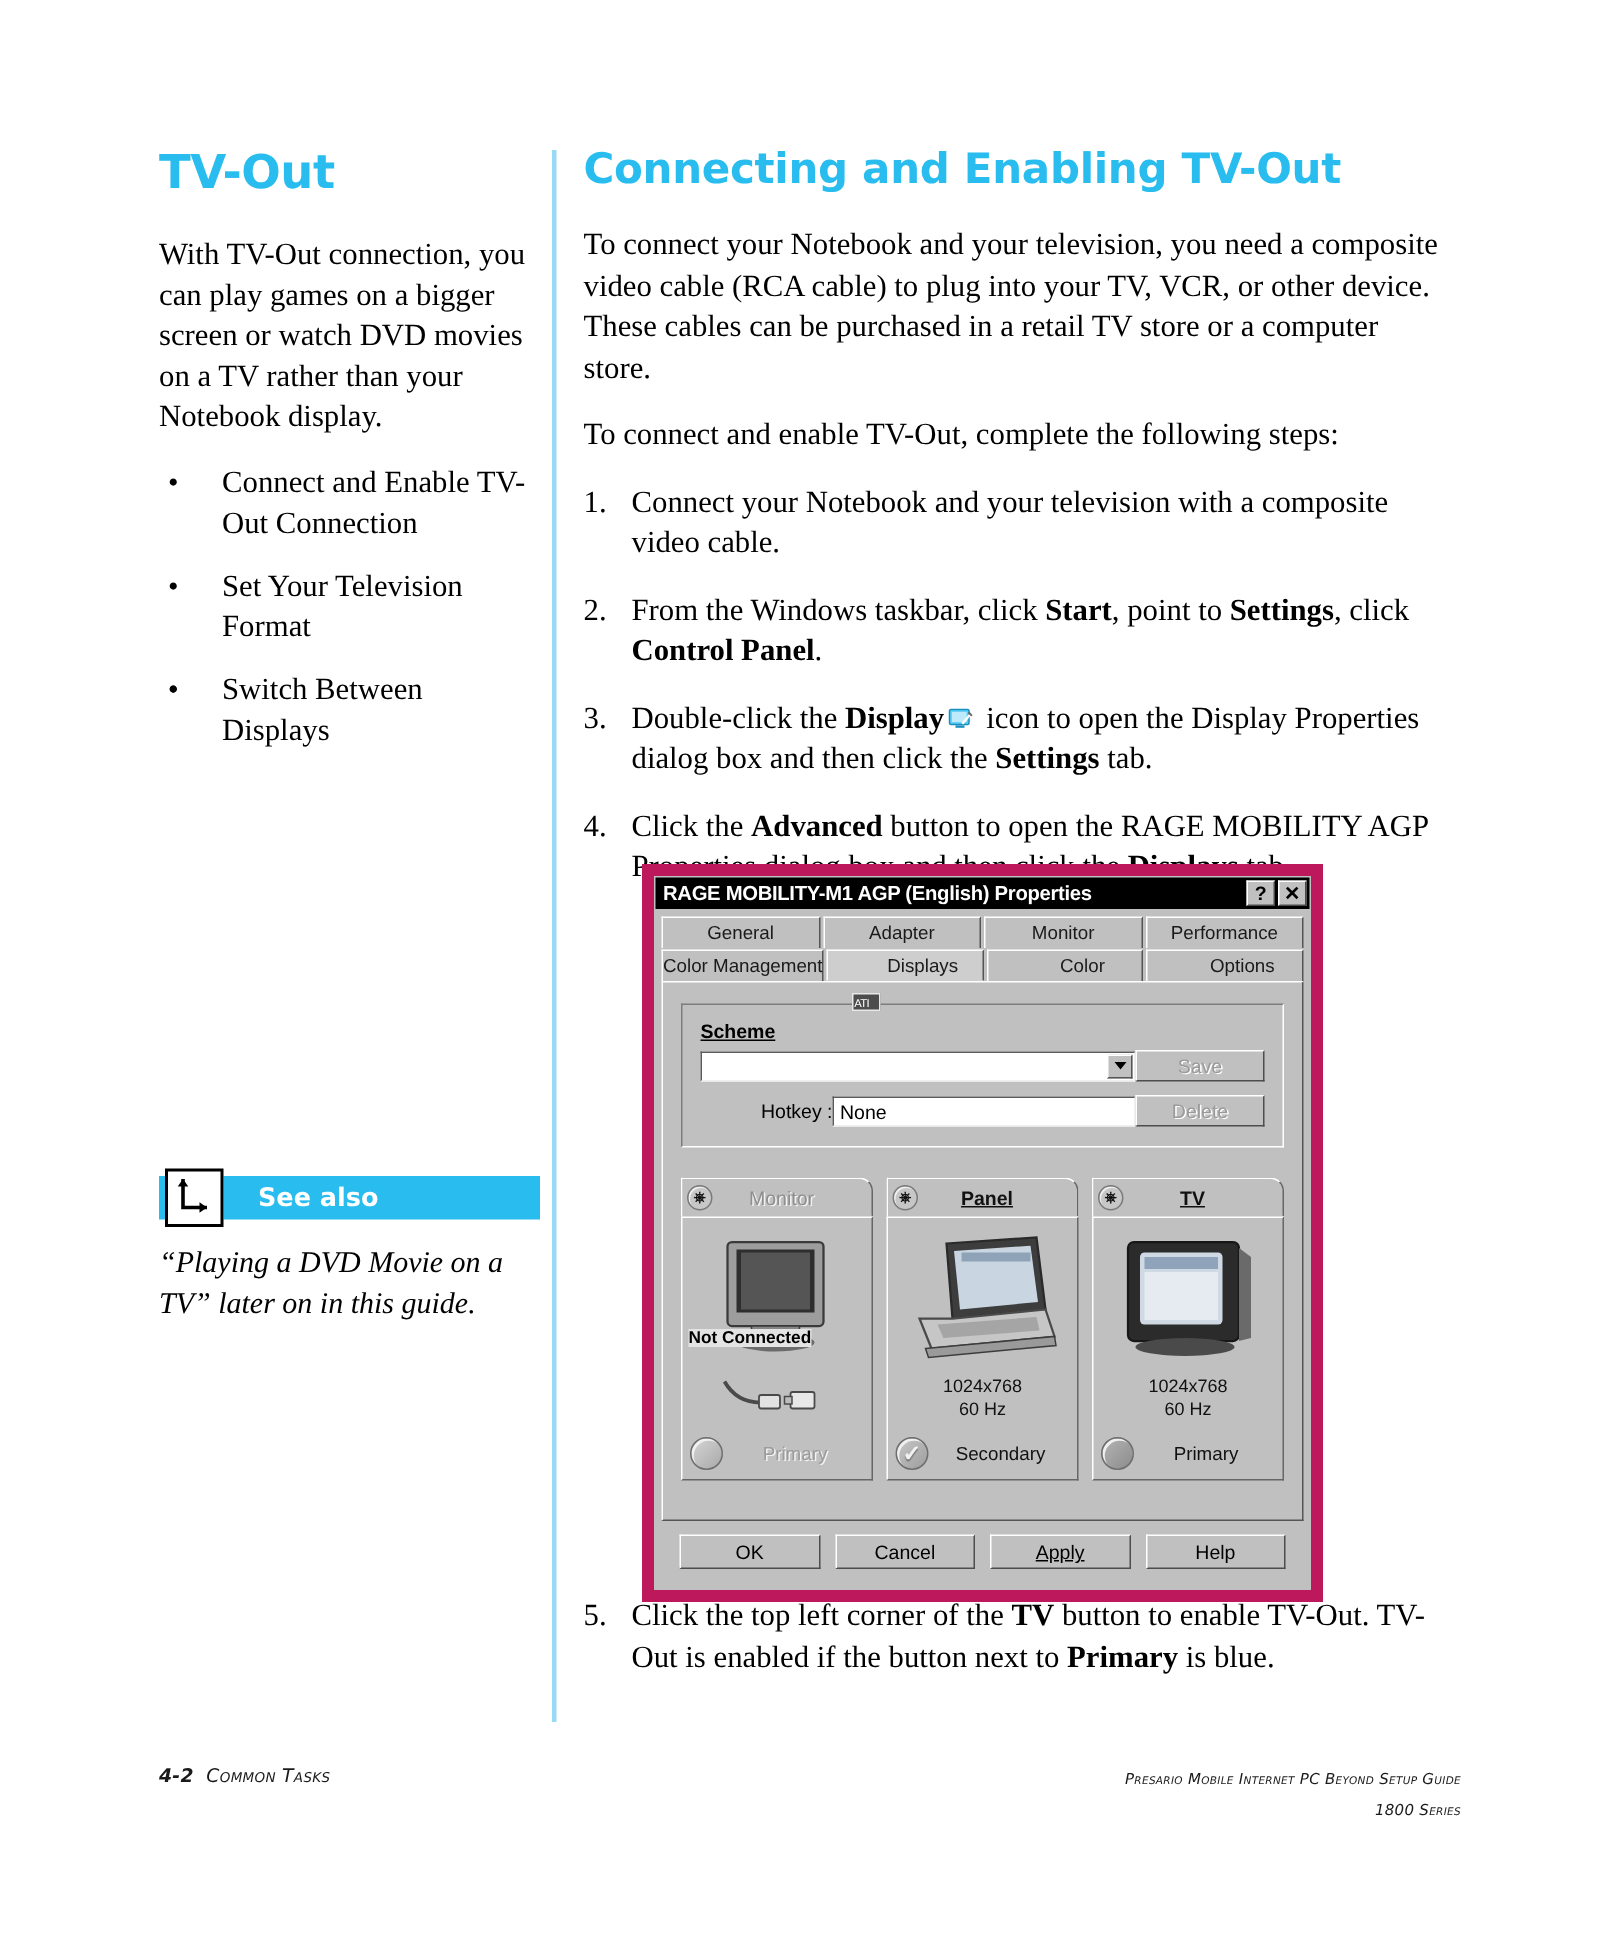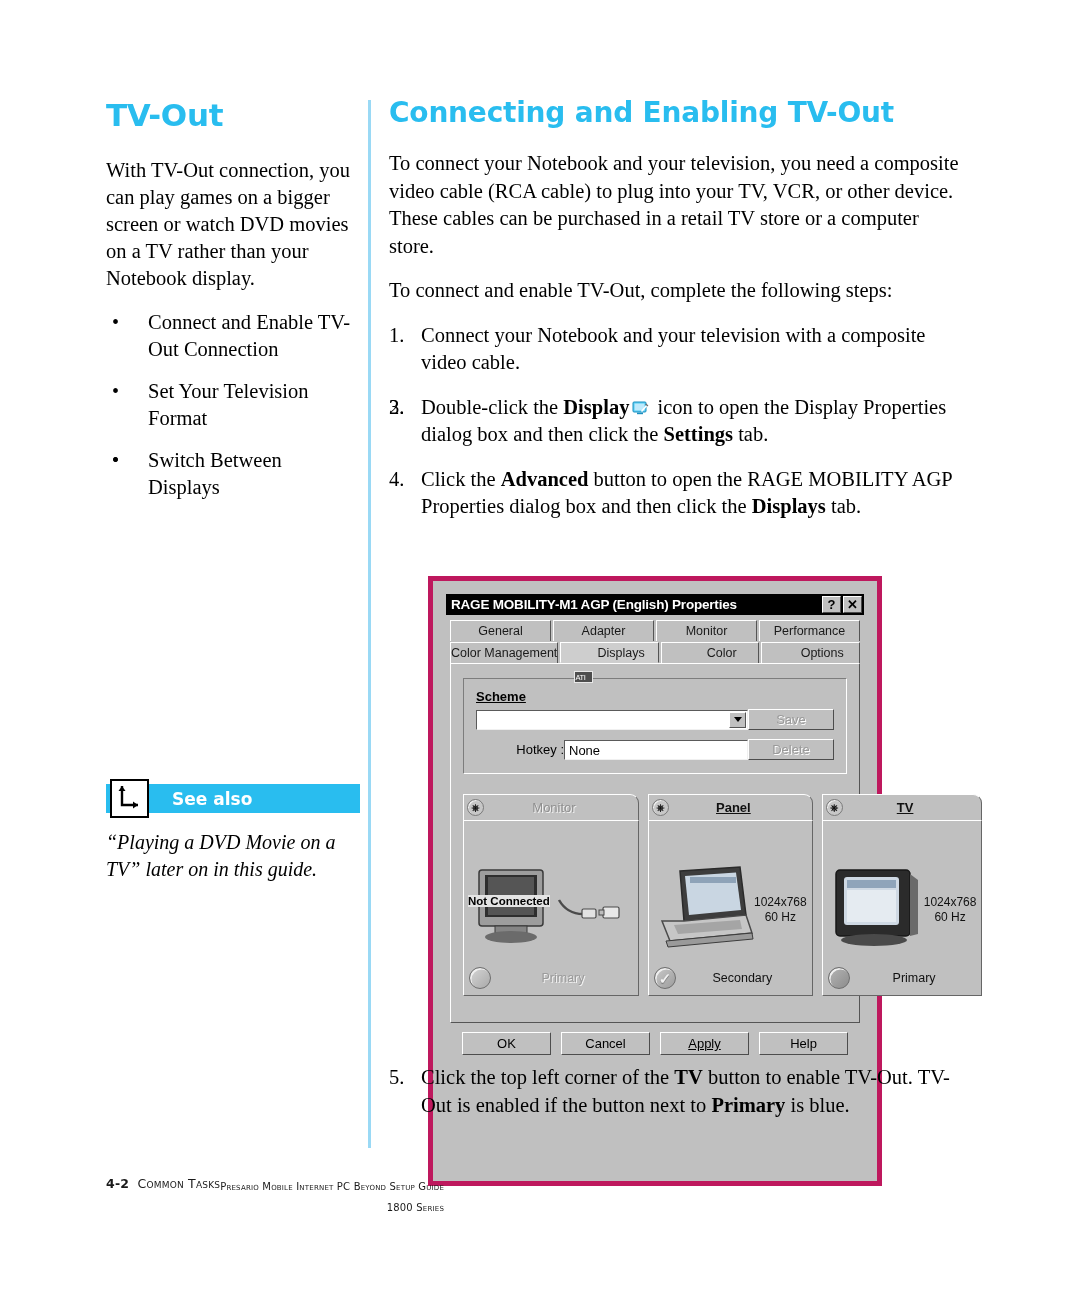--- a/index.html
+++ b/index.html
@@ -164,25 +164,25 @@
     vertical-align: -3px;
     margin: 0 3px;
   }
 
   
   .dialog-shot {
     position: absolute;
     left: 428px;
     top: 576px;
     width: 454px;
-    height: 610px;
-    background: #c0c0c0;
-    border: 5px solid #be185d;
+    height: 492px;
+    background: #c0c0c0;
+    border: 8px solid #be185d;
     font-family: "Liberation Sans", sans-serif;
-    padding: 13px;
+    padding: 1px;
   }
 
   .dlg-titlebar {
     height: 21px;
     background: #000000;
     display: flex;
     align-items: center;
     padding: 0 2px 0 5px;
   }
 
@@ -410,21 +410,21 @@
 
   .panel-body {
     background: #c0c0c0;
     border-top: 1.5px solid #ffffff;
     border-left: 1.5px solid #ffffff;
     border-right: 1.5px solid #666;
     border-bottom: 1.5px solid #666;
     height: 176px;
     padding: 7px 5px 5px 5px;
     display: flex;
-    flex-direction: row;
+    flex-direction: column;
     align-items: center;
     position: relative;
   }
 
   .device-art { height: 96px; display: flex; align-items: center; justify-content: center; position: relative; }
 
   .res-text {
     font-size: 12px;
     color: #111;
     text-align: center;
@@ -502,23 +502,24 @@
     font-family: "Liberation Sans", sans-serif;
   }
 
   
   .page-footer {
     position: absolute;
     left: 106px;
     right: 106px;
     top: 1176px;
     display: flex;
-    justify-content: flex-start;
+    justify-content: space-between;
     align-items: flex-start;
     font-family: "DejaVu Sans", sans-serif;
+    font-style: italic;
   }
 
   .footer-left { font-size: 12.5px; color: #1a1a1a; letter-spacing: 0.2px; }
   .footer-left .pg { font-weight: bold; }
   .footer-right { text-align: right; font-size: 10px; color: #1a1a1a; line-height: 21px; letter-spacing: 0.2px; }
   .smallcaps { font-variant: small-caps; }
 </style>
 </head>
 <body>
 
@@ -573,20 +574,21 @@
     <p class="main-para">To connect and enable TV-Out, complete the following steps:</p>
 
     <ol class="steps">
       <li>
         <span class="step-num">1.</span>
         <span>Connect your Notebook and your television with a composite video cable.</span>
       </li>
 
       <li>
         <span class="step-num">2.</span>
+        <span><span>From the Windows taskbar, click </span><b>Start</b><span>, point to </span><b>Settings</b><span>, click </span><b>Control Panel</b><span>.</span></span>
       </li>
 
       <li>
         <span class="step-num">3.</span>
         <span><span>Double-click the </span><b>Display</b><span class="display-inline-icon"><svg width="17" height="16" viewBox="0 0 17 16">
                 <rect x="1" y="1" width="13" height="10" rx="1" fill="#5fd0f5" stroke="#1b8fc0" stroke-width="1"></rect>
                 <rect x="2.6" y="2.6" width="9.8" height="6.8" fill="#bfeafc"></rect>
                 <rect x="5" y="11.6" width="6" height="1.6" fill="#1b8fc0"></rect>
                 <path d="M9.5 10.5 L15.5 3.5" stroke="#ffffff" stroke-width="1.6"></path>
                 <path d="M14.2 2.4 L16.4 4.6 L15.5 5.6 L13.2 3.4 Z" fill="#6b6b6b"></path>

